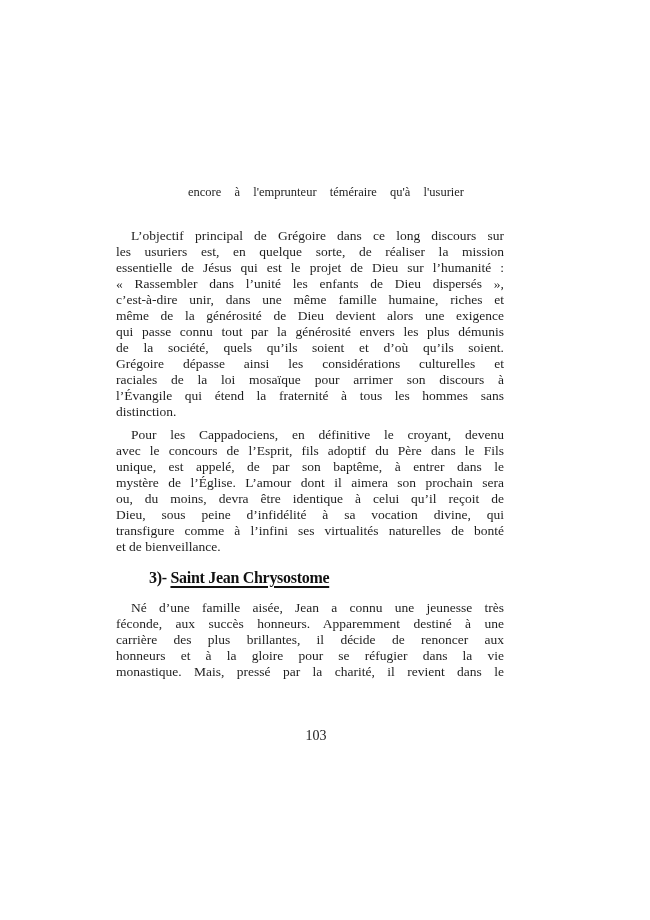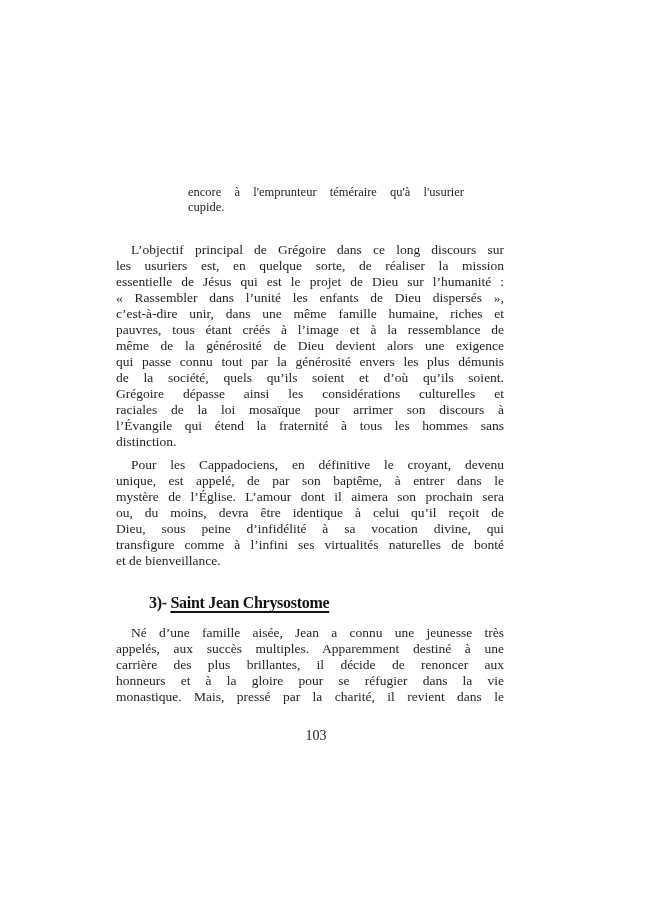--- a/index.html
+++ b/index.html
@@ -28,21 +28,21 @@
     width: 276px;
     font-size: 12.5px;
     line-height: 14.5px;
   }
   .paragraph {
     font-size: 13.5px;
     line-height: 16px;
   }
   .block-1 { margin-top: 28px; }
   .block-2 { margin-top: 7px; }
-  .block-3 { margin-top: 24px; }
+  .block-3 { margin-top: 13px; }
   .block-4 { margin-top: 12px; }
   .heading {
     margin-left: 33px;
     font-size: 16px;
     font-weight: bold;
     line-height: 20px;
     letter-spacing: -0.3px;
     color: #111111;
   }
   .heading .heading-title {
@@ -68,49 +68,48 @@
     color: #222222;
   }
 </style>
 </head>
 <body>
 
 <div class="page">
   <div class="text-column">
       <div class="block quote block-0">
         <div class="line">encore à l'emprunteur téméraire qu'à l'usurier</div>
-        <div class="line endline">cupide.</div>
       </div>
       <div class="block paragraph block-1">
         <div class="line first">L’objectif principal de Grégoire dans ce long discours sur</div>
         <div class="line">les usuriers est, en quelque sorte, de réaliser la mission</div>
         <div class="line">essentielle de Jésus qui est le projet de Dieu sur l’humanité :</div>
         <div class="line">« Rassembler dans l’unité les enfants de Dieu dispersés »,</div>
         <div class="line">c’est-à-dire unir, dans une même famille humaine, riches et</div>
-        <div class="line">pauvres, tous étant créés à l’image et à la ressemblance de</div>
         <div class="line">même de la générosité de Dieu devient alors une exigence</div>
         <div class="line">qui passe connu tout par la générosité envers les plus démunis</div>
         <div class="line">de la société, quels qu’ils soient et d’où qu’ils soient.</div>
         <div class="line">Grégoire dépasse ainsi les considérations culturelles et</div>
         <div class="line">raciales de la loi mosaïque pour arrimer son discours à</div>
         <div class="line">l’Évangile qui étend la fraternité à tous les hommes sans</div>
         <div class="line endline">distinction.</div>
       </div>
       <div class="block paragraph block-2">
         <div class="line first">Pour les Cappadociens, en définitive le croyant, devenu</div>
+        <div class="line">avec le concours de l’Esprit, fils adoptif du Père dans le Fils</div>
         <div class="line">unique, est appelé, de par son baptême, à entrer dans le</div>
         <div class="line">mystère de l’Église. L’amour dont il aimera son prochain sera</div>
         <div class="line">ou, du moins, devra être identique à celui qu’il reçoit de</div>
         <div class="line">Dieu, sous peine d’infidélité à sa vocation divine, qui</div>
         <div class="line">transfigure comme à l’infini ses virtualités naturelles de bonté</div>
         <div class="line endline">et de bienveillance.</div>
       </div>
       <div class="block heading block-3"><span>3)- </span><span class="heading-title">Saint Jean Chrysostome</span></div>
       <div class="block paragraph block-4">
         <div class="line first">Né d’une famille aisée, Jean a connu une jeunesse très</div>
-        <div class="line">appelés, aux succès multiples. Apparemment destiné à une</div>
+        <div class="line">féconde, aux succès honneurs. Apparemment destiné à une</div>
         <div class="line">carrière des plus brillantes, il décide de renoncer aux</div>
         <div class="line">honneurs et à la gloire pour se réfugier dans la vie</div>
         <div class="line">monastique. Mais, pressé par la charité, il revient dans le</div>
       </div>
     </div>
   <div class="page-number">103</div>
 </div>
 
 </body></html>

